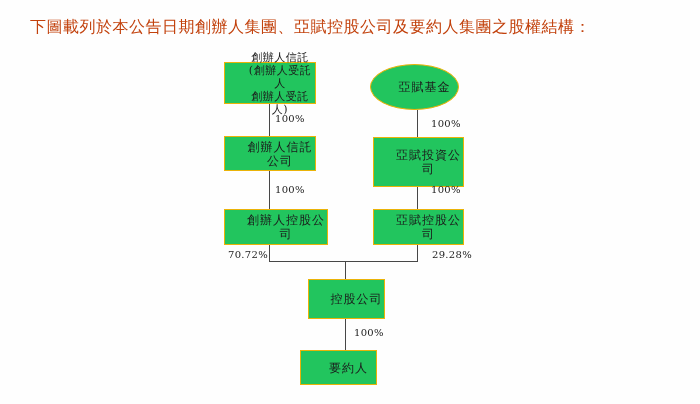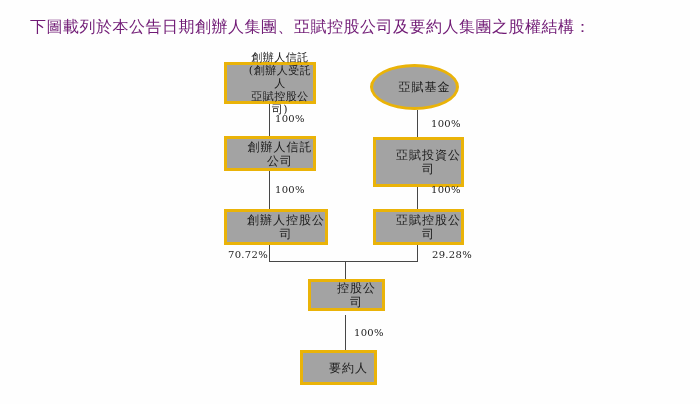--- a/index.html
+++ b/index.html
@@ -16,26 +16,26 @@
     color: #1b1b1b;
     overflow: hidden;
   }
   .title {
     position: absolute;
     left: 30px;
     top: 17px;
     font-size: 16px;
     letter-spacing: 0.5px;
     white-space: nowrap;
-    color: #701a75;
+    color: #c2410c;
   }
   .node {
     position: absolute;
-    border: 3px solid #eab308;
-    background: #a3a3a3;
+    border: 1px solid #eab308;
+    background: #22c55e;
     display: flex;
     align-items: center;
     justify-content: center;
     text-align: center;
     font-size: 12px;
     letter-spacing: 1px;
     line-height: 14px;
     box-sizing: border-box;
     padding-left: 20px;
   }
@@ -75,21 +75,21 @@
   <div class="edge v" style="left:417px; top:172px; height:37px;"></div>
   <div class="edge v" style="left:269px; top:245px; height:17px;"></div>
   <div class="edge v" style="left:417px; top:245px; height:17px;"></div>
   <div class="edge h" style="left:269px; top:261px; width:149px;"></div>
   <div class="edge v" style="left:345px; top:261px; height:20px;"></div>
   <div class="edge v" style="left:345px; top:315px; height:35px;"></div>
 
   <div class="node multiline" style="left:224px; top:62px; width:92px; height:42px;">
     <span>創辦人信託</span>
     <span>(創辦人受託人</span>
-    <span>亞賦控股公司)</span>
+    <span>創辦人受託人)</span>
   </div>
 
   <div class="node ellipse" style="left:370px; top:64px; width:89px; height:46px;">
     <span>亞賦基金</span>
   </div>
 
   <div class="node" style="left:224px; top:136px; width:92px; height:35px;">
     <span>創辦人信託公司</span>
   </div>
 
@@ -98,21 +98,21 @@
   </div>
 
   <div class="node" style="left:224px; top:209px; width:104px; height:36px;">
     <span>創辦人控股公司</span>
   </div>
 
   <div class="node" style="left:373px; top:209px; width:91px; height:36px;">
     <span>亞賦控股公司</span>
   </div>
 
-  <div class="node" style="left:308px; top:279px; width:77px; height:32px;justify-content:center;">
+  <div class="node" style="left:308px; top:279px; width:77px; height:40px;justify-content:center;">
     <span>控股公司</span>
   </div>
 
   <div class="node" style="left:300px; top:350px; width:77px; height:35px;">
     <span>要約人</span>
   </div>
 
   <div class="edge-label" style="left:275px; top:113px;">100%</div>
   <div class="edge-label" style="left:431px; top:118px;">100%</div>
   <div class="edge-label" style="left:275px; top:184px;">100%</div>

